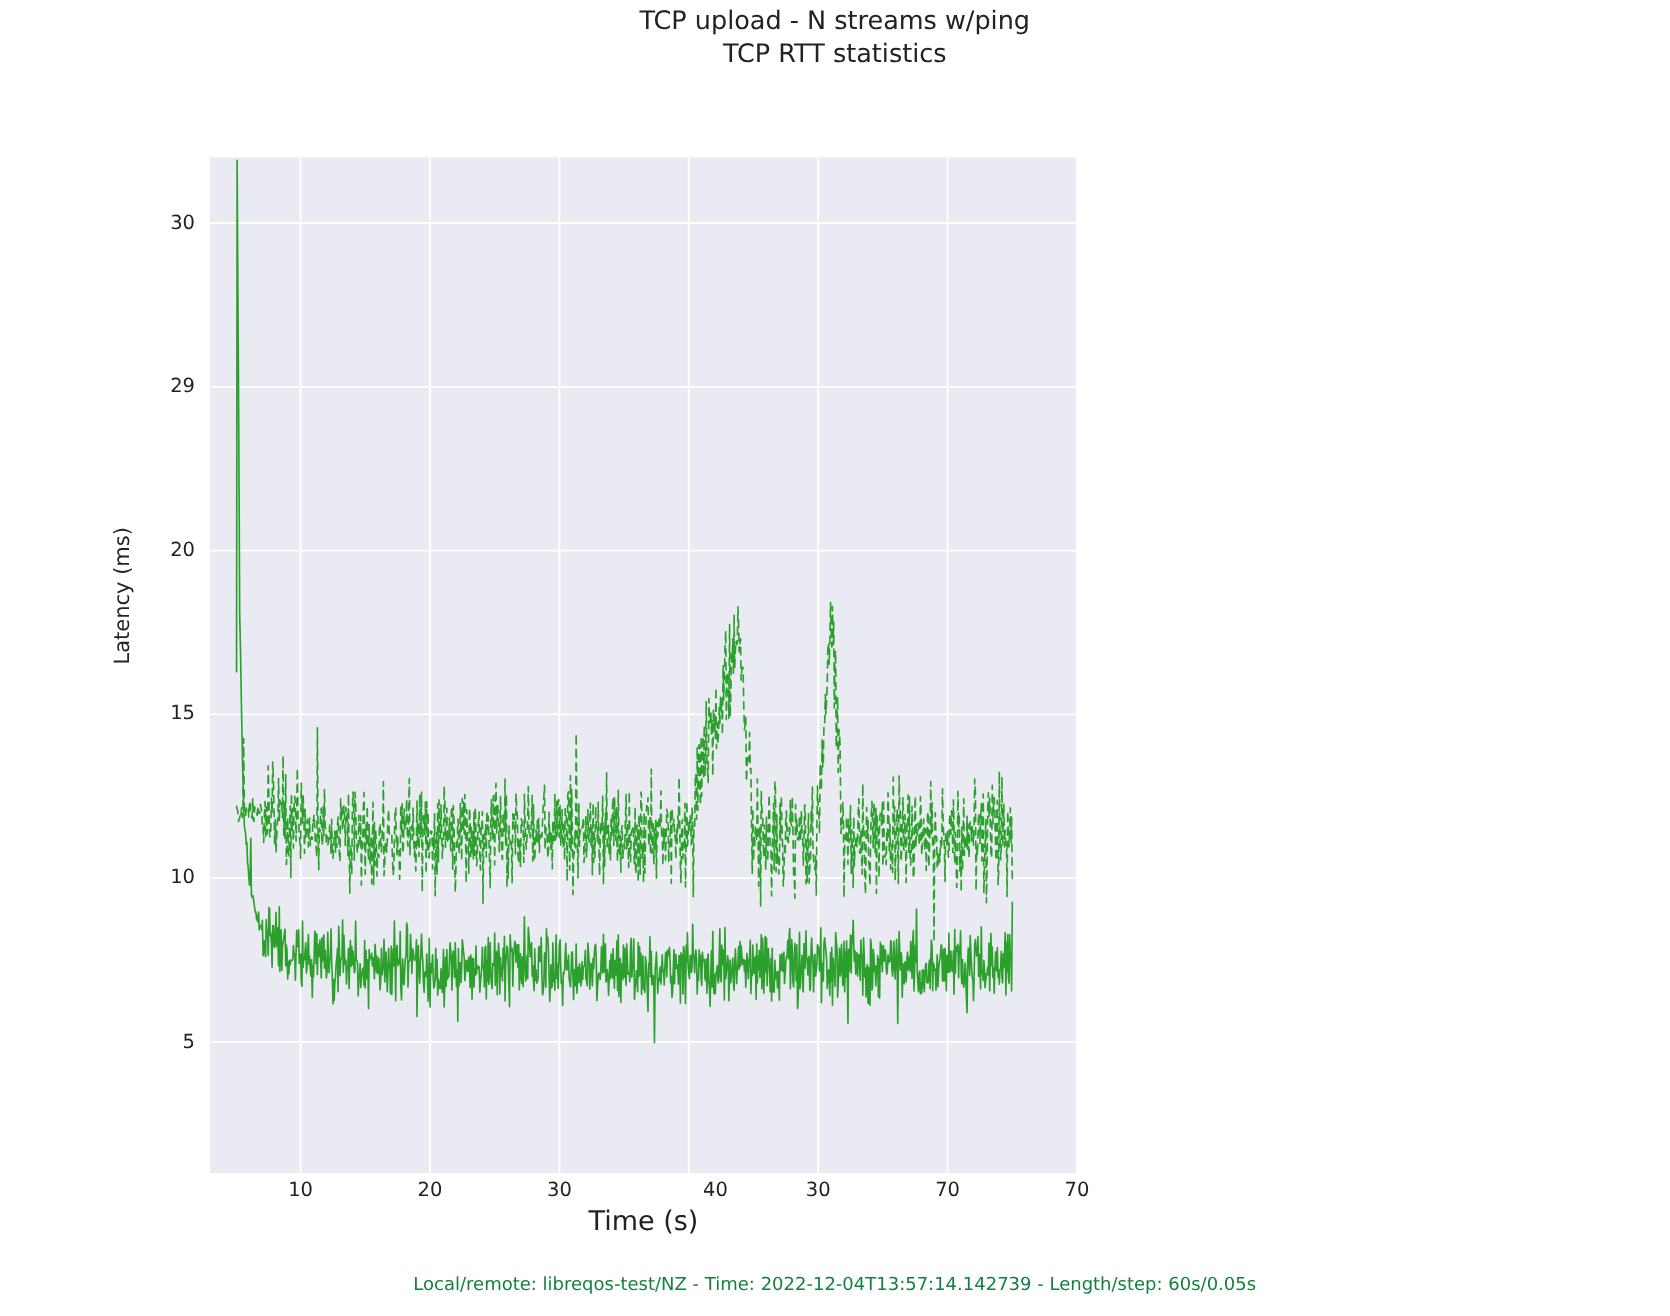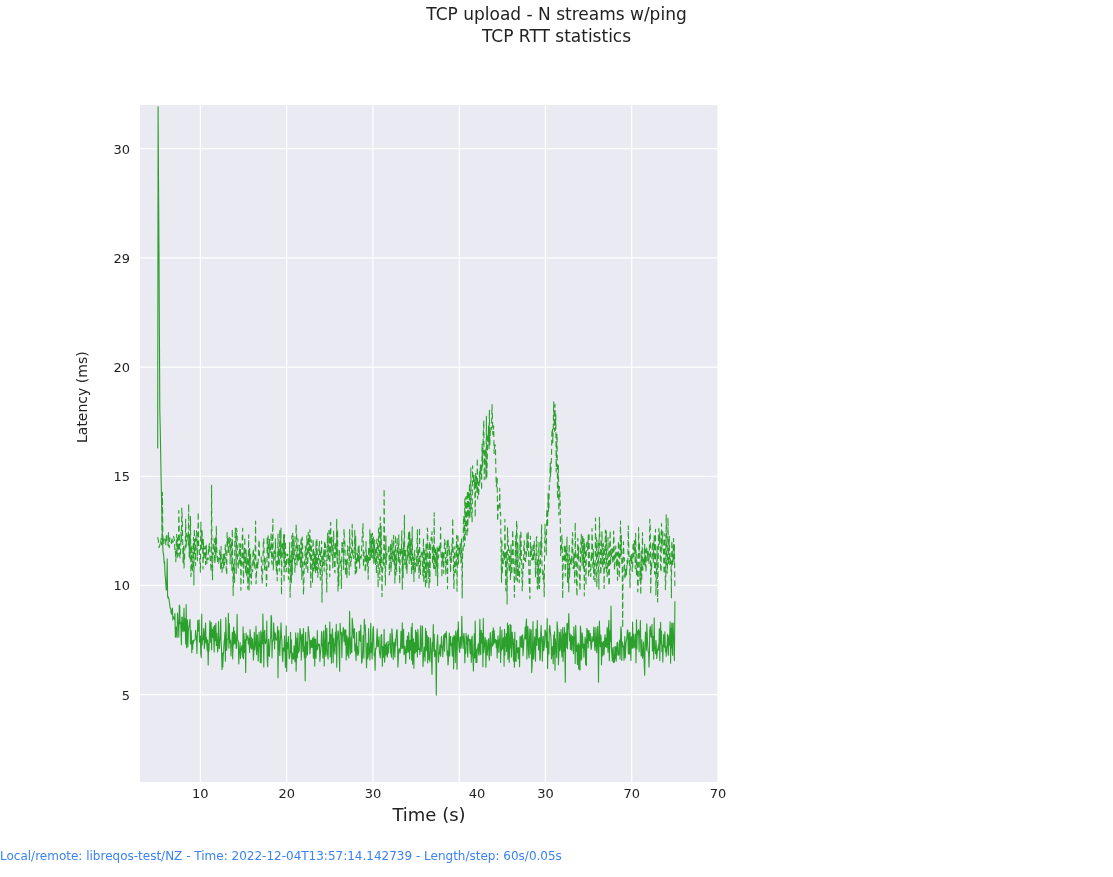--- a/index.html
+++ b/index.html
@@ -117,22 +117,23 @@
     border-top: 2px solid #2ca02c;
   }
   .legend .swatch-dashed {
     border-top: 2px dashed #2ca02c;
   }
   .footer {
     position: absolute;
     left: 0;
     right: 0;
     bottom: 14px;
+    text-align: center;
     font-size: 12px;
-    color: #3b82f6;
+    color: #15803d;
   }
 </style>
 </head>
 <body>
 
 <div class="figure">
 
   <div class="title-block">
     <div class="t1">TCP upload - N streams w/ping</div>
     <div class="t2">TCP RTT statistics</div>

